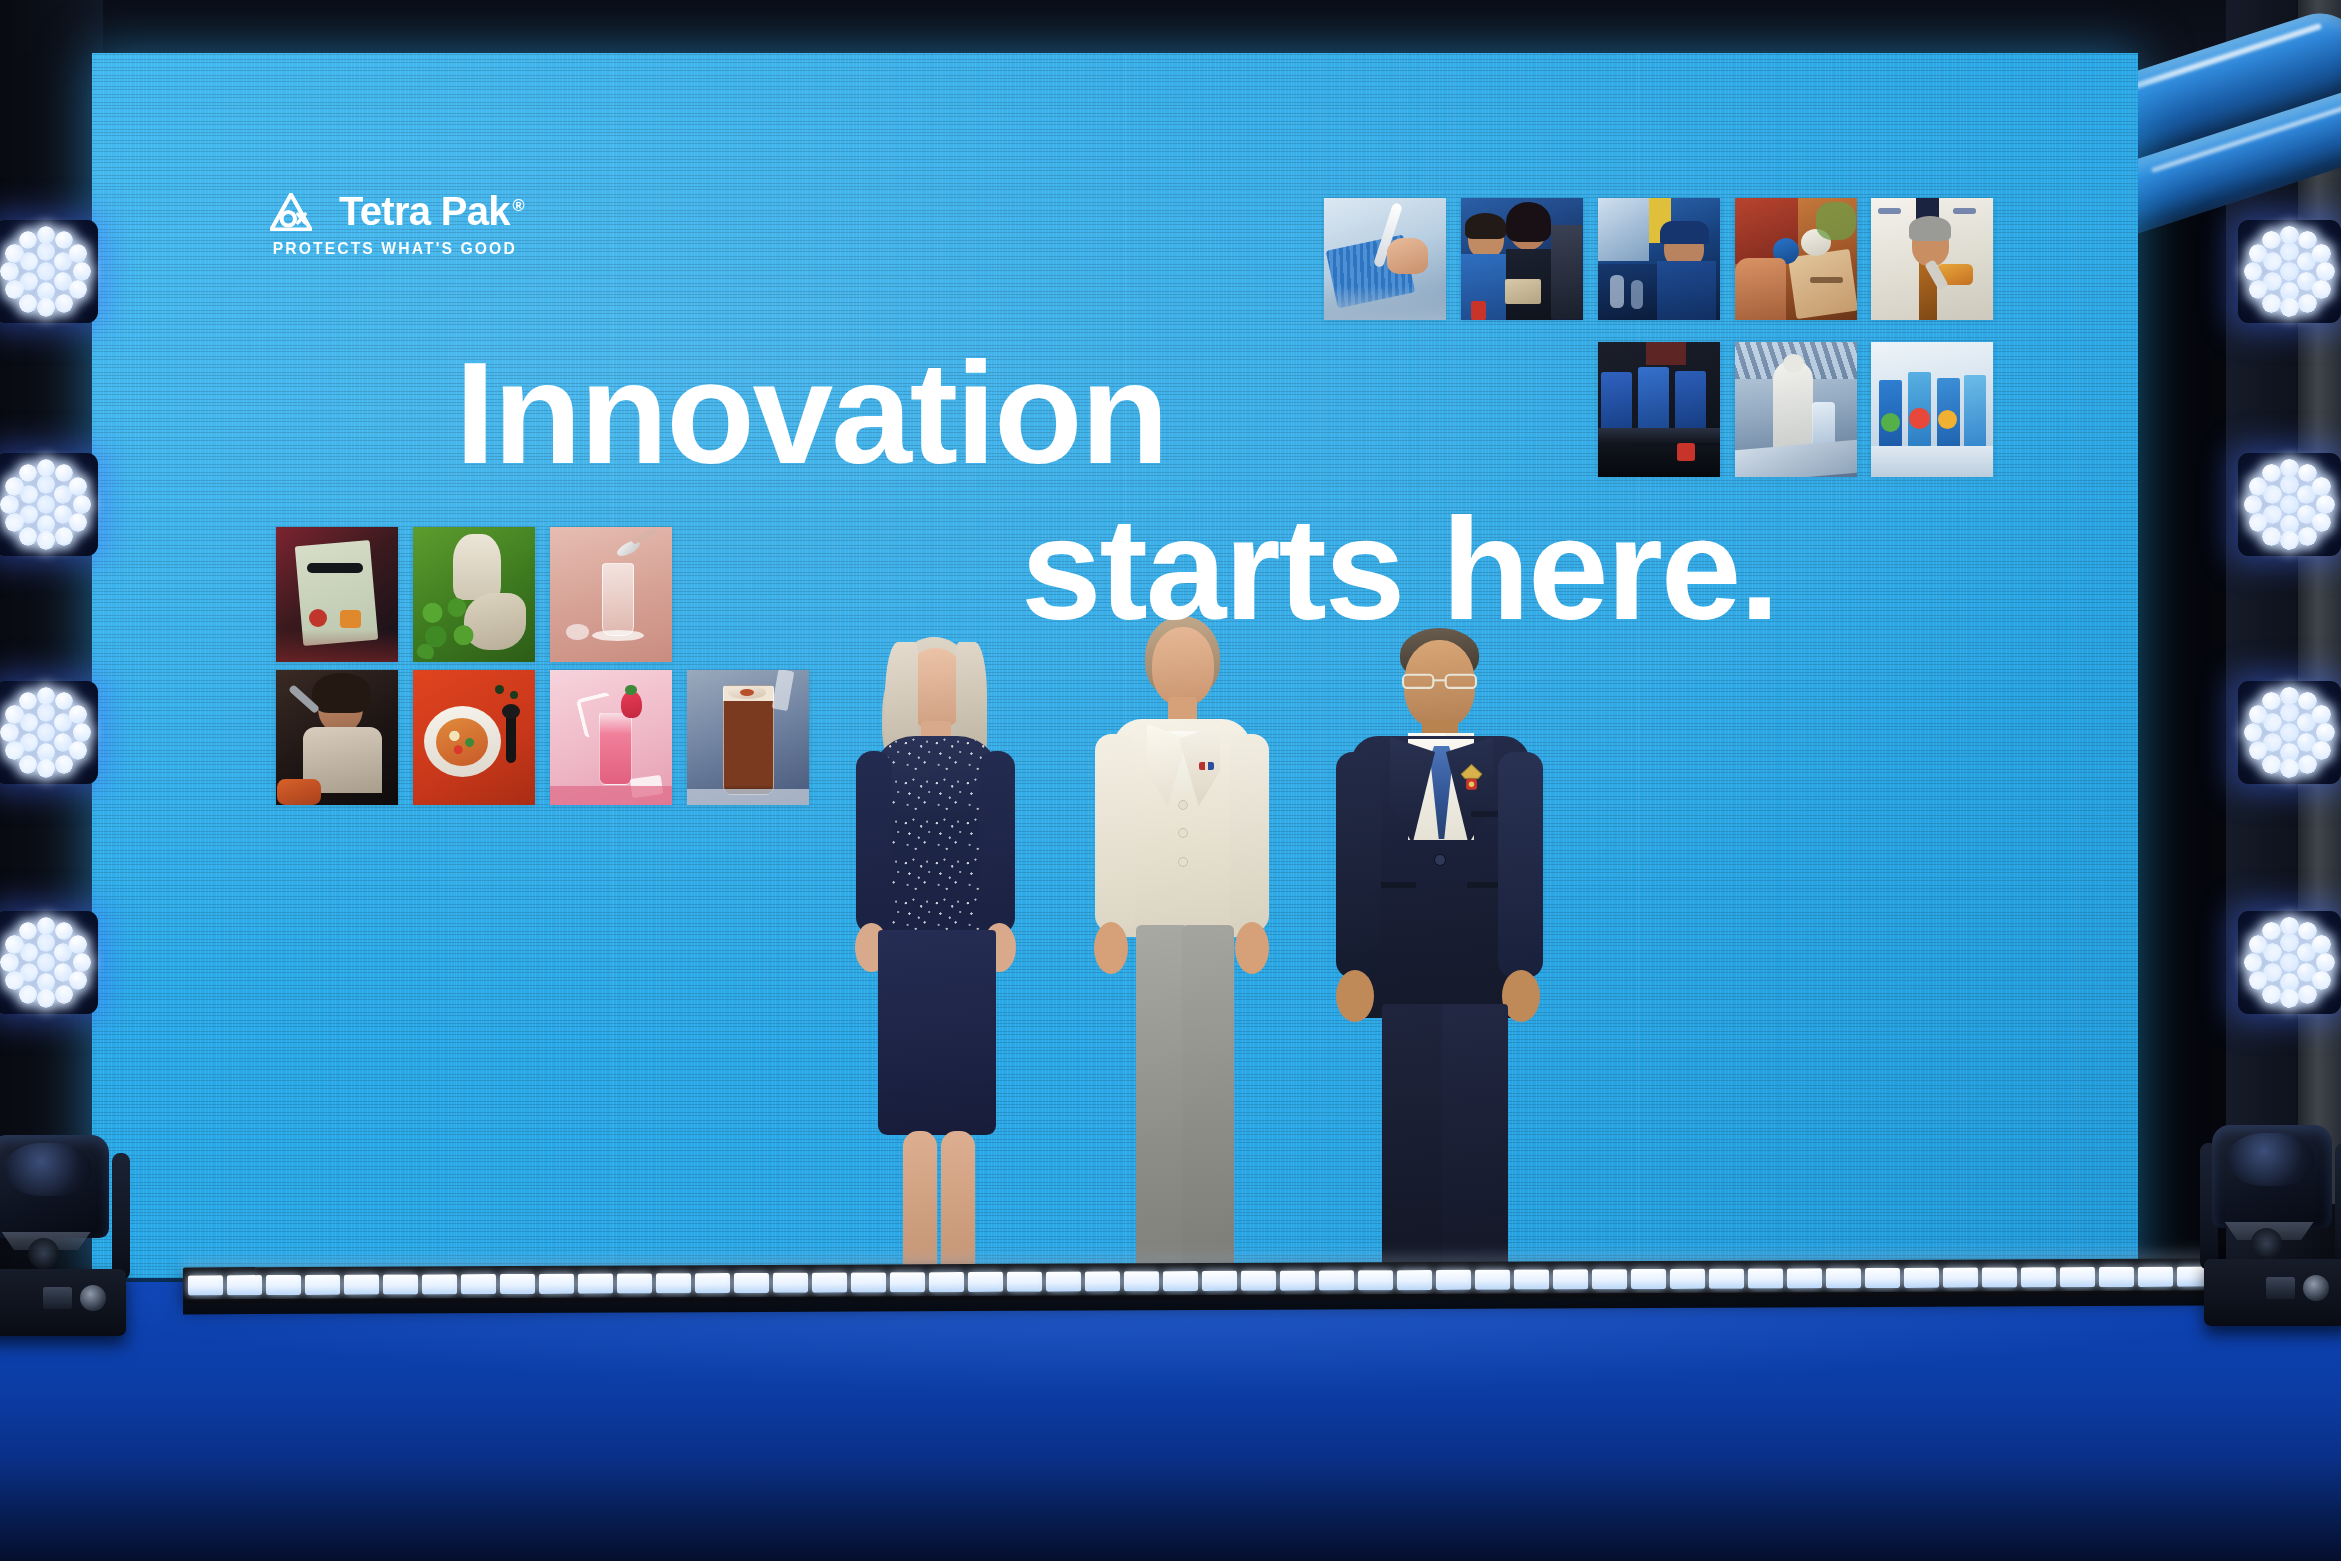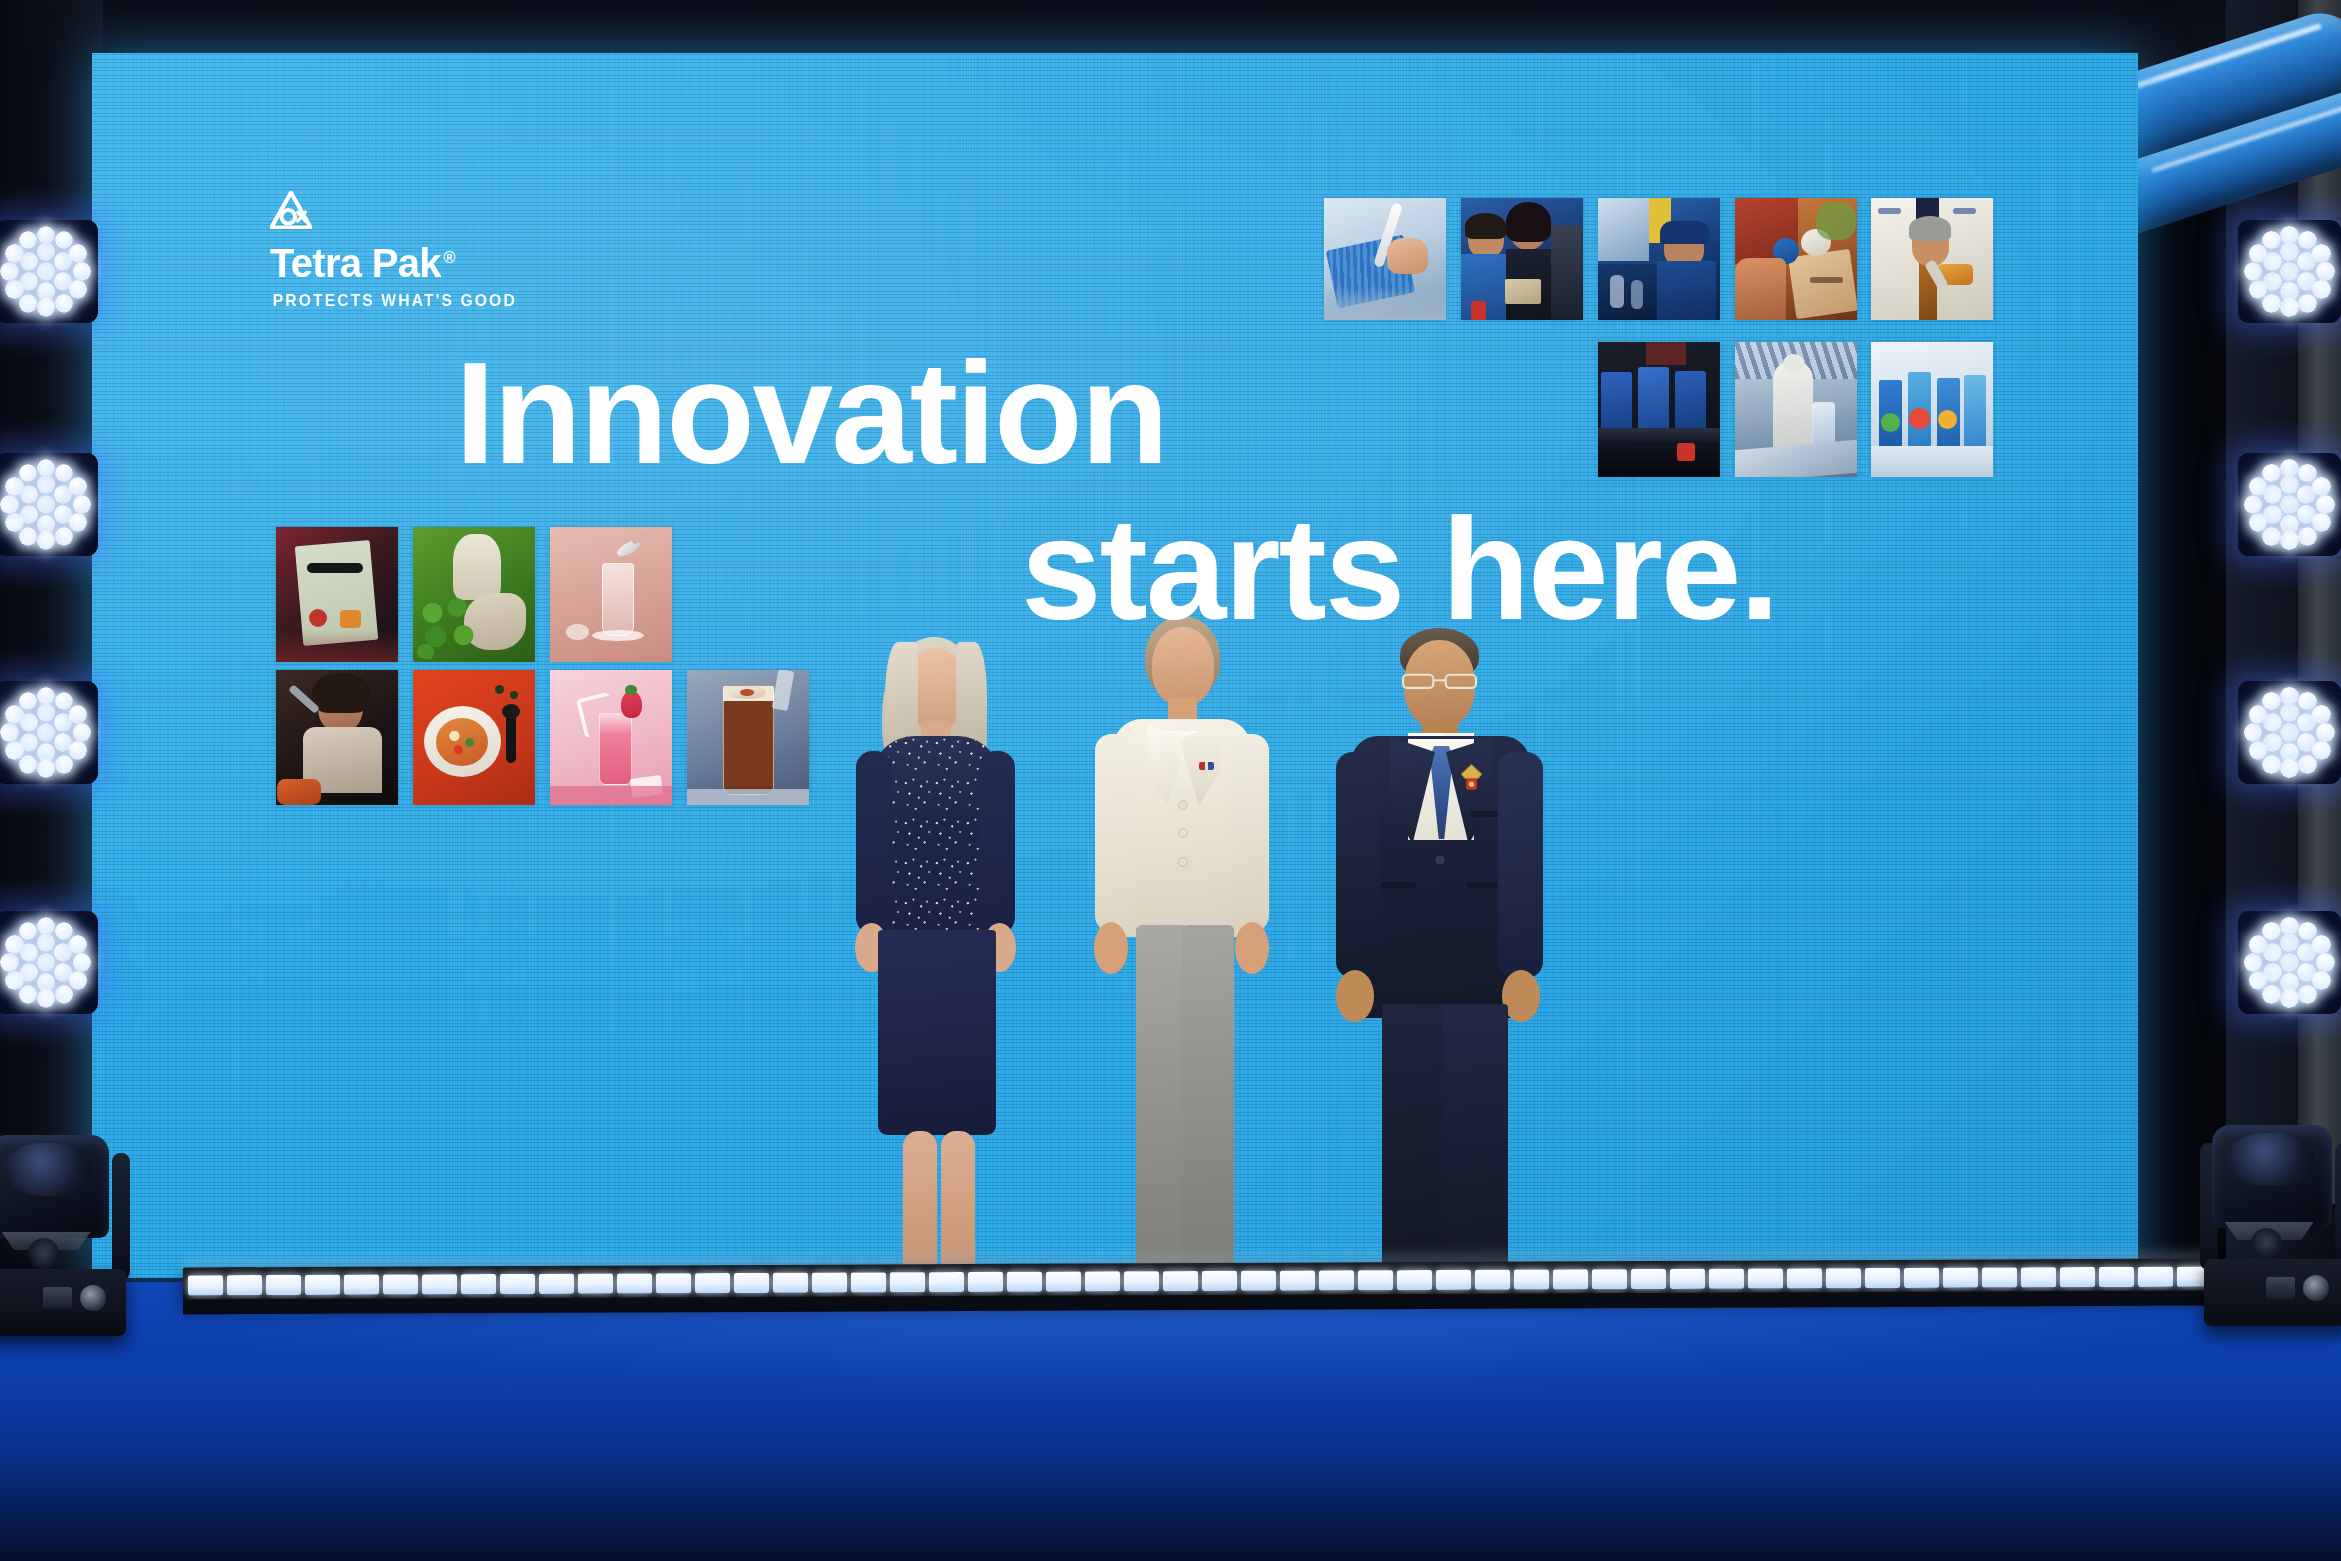--- a/index.html
+++ b/index.html
@@ -75,21 +75,21 @@
   }
   .led-wall::before{
     content:"";position:absolute;inset:0;
     background:radial-gradient(120% 90% at 30% 25%,rgba(255,255,255,.14),transparent 62%);
     pointer-events:none;
   }
   .wall-seam{position:absolute;top:0;width:0.7px;height:100%;background:rgba(255,255,255,.08);}
 
   
   .brand{position:absolute;left:270px;top:191px;z-index:6;}
-  .brand-row{display:flex;align-items:flex-start;gap:14px;flex-direction:column;}
+  .brand-row{display:flex;align-items:flex-end;gap:27px;}
   .brand-name{
     color:#ffffff;font-size:40px;font-weight:700;letter-spacing:-0.7px;
     line-height:1;white-space:nowrap;
   }
   .brand-reg{color:#fff;font-size:16.4px;vertical-align:super;margin-left:2.7px;}
   .brand-tag{
     color:#ffffff;font-size:15.7px;font-weight:700;letter-spacing:2.1px;
     margin-top:9px;margin-left:2.7px;white-space:nowrap;opacity:.97;
   }
 

